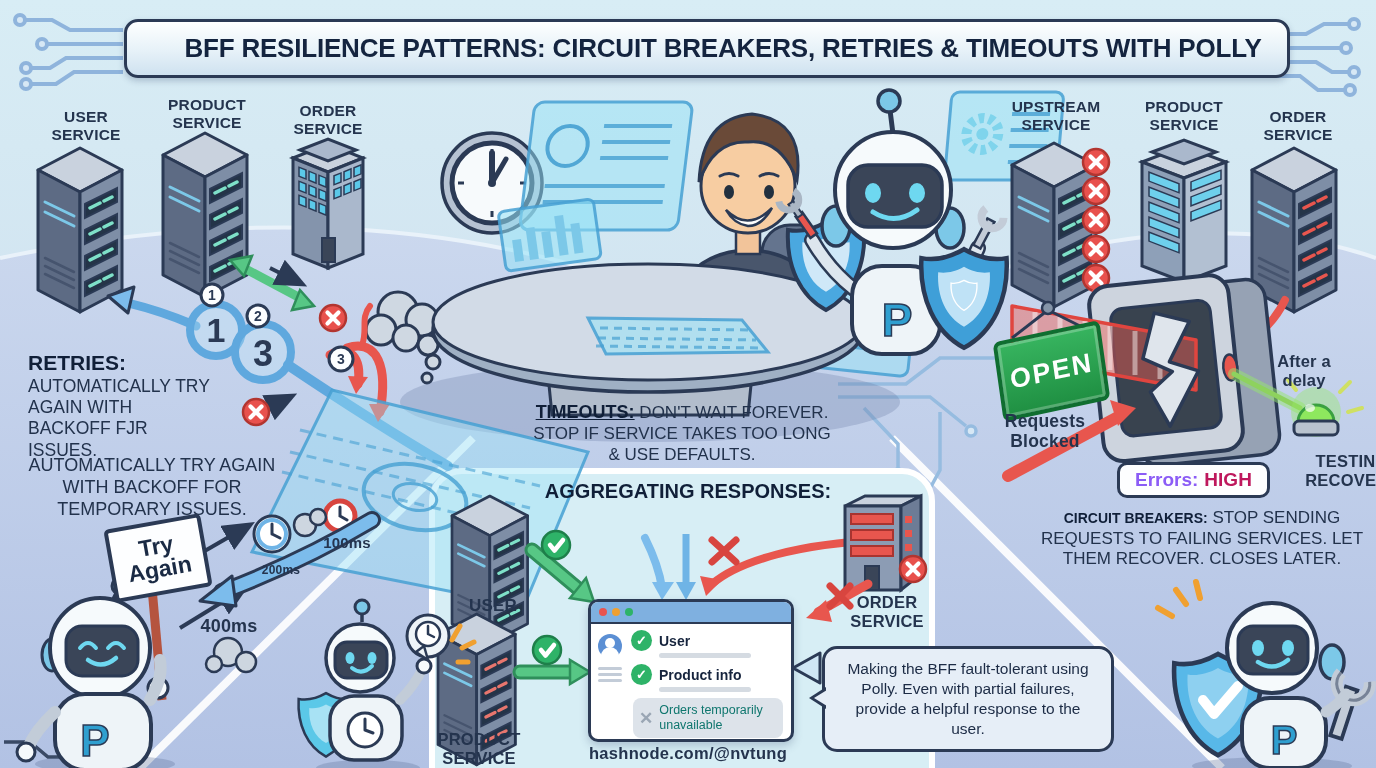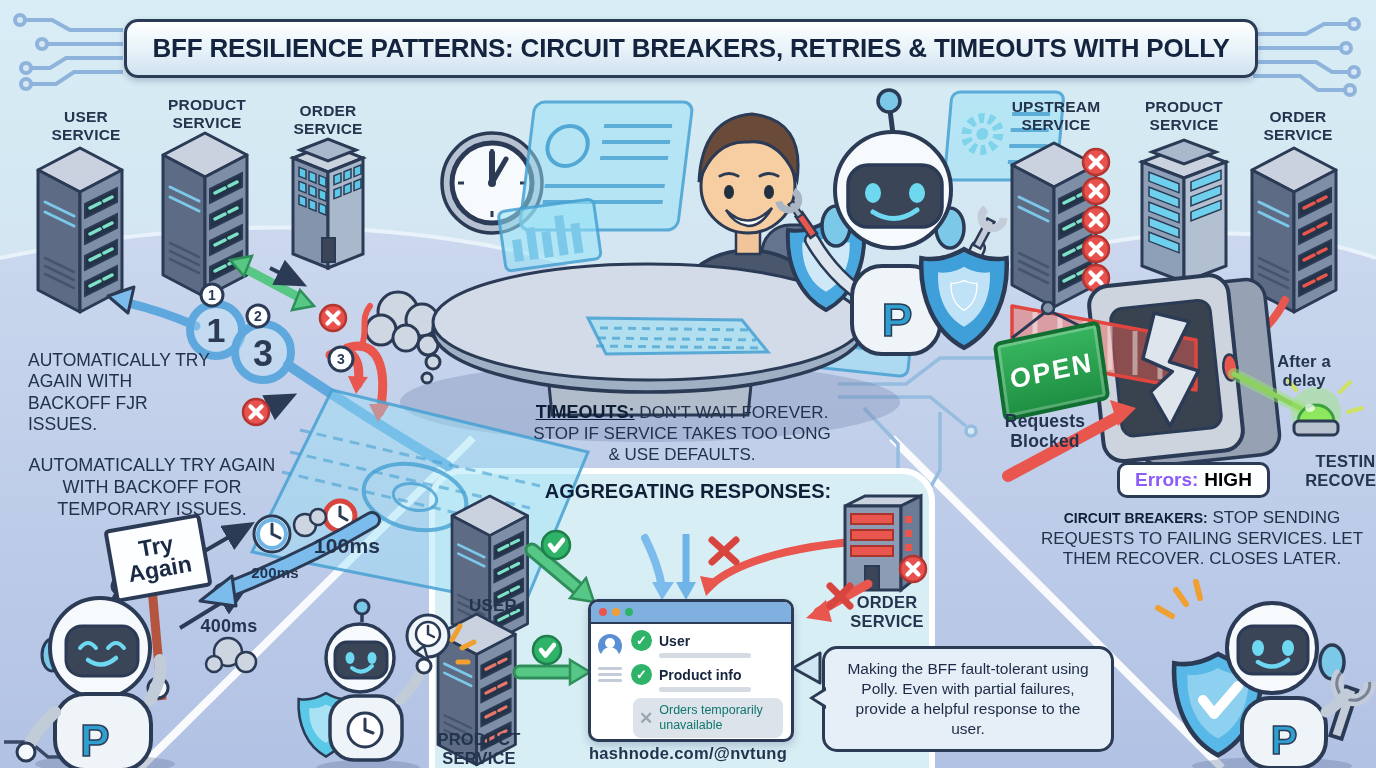--- a/index.html
+++ b/index.html
@@ -1,37 +1,37 @@
 <!DOCTYPE html>
 <html><head>
 <meta charset="utf-8">
 <style>
   html,body{margin:0;padding:0;}
   body{font-family:"Liberation Sans",sans-serif;}
   #stage{position:relative;width:1376px;height:768px;overflow:hidden;
     background:linear-gradient(180deg,#d8edf5 0%,#d2e5f1 38%,#bccbe8 100%);}
   #stage svg.art{position:absolute;left:0;top:0;z-index:1;}
-  .ov{position:absolute;z-index:2;}
+  .ov{position:absolute;z-index:2;padding-left:32px;}
   .lb{position:absolute;z-index:2;font-weight:700;color:#24344e;text-align:center;line-height:1.14;letter-spacing:.2px;}
   .banner{left:124px;top:19px;width:1128px;height:53px;display:flex;align-items:center;justify-content:center;
     background:linear-gradient(180deg,#feffff 0%,#e6f1f8 55%,#cfe2f0 100%);
     border:3px solid #2b3a55;border-radius:14px;box-shadow:0 3px 6px rgba(40,60,100,.25);}
   .banner span{font-size:26px;font-weight:800;color:#14243f;letter-spacing:-.2px;white-space:nowrap;}
   .para{position:absolute;z-index:2;color:#22324c;text-align:center;line-height:1.22;}
   .lead{font-weight:800;color:#101f38;}
   .sign{position:absolute;z-index:2;display:flex;flex-direction:column;align-items:center;justify-content:center;
     background:#fdfeff;border:4px solid #2b3a55;border-radius:5px;transform:rotate(-10deg);
     font-weight:800;color:#1a2a44;}
   .opensign{position:absolute;z-index:2;left:997px;top:331px;width:101px;height:72px;display:flex;align-items:center;justify-content:center;
     background:linear-gradient(180deg,#37b45f,#1f8f42);border:4px solid #0f6e30;border-radius:7px;
     transform:rotate(-12deg) skewX(-4deg);box-shadow:inset 0 0 0 3px rgba(255,255,255,.25);}
   .opensign span{color:#fff;font-weight:800;font-size:27px;letter-spacing:2px;}
   .errbadge{position:absolute;z-index:2;left:1117px;top:462px;padding:4px 15px;background:#fdfeff;border:3px solid #2b3a55;
     border-radius:10px;font-size:19px;font-weight:700;white-space:nowrap;}
-  .errbadge .ev{color:#000000;font-weight:800;margin-left:6px;}
+  .errbadge .ev{color:#be185d;font-weight:800;margin-left:6px;}
   .errbadge .el{color:#8b5cf6;}
   .bubble{position:absolute;z-index:2;left:822px;top:646px;width:258px;height:88px;background:#e6eef7;border:3px solid #2b3a55;
     border-radius:15px;display:flex;align-items:center;justify-content:center;padding:6px 14px;
     font-size:15.5px;color:#1c2b45;text-align:center;line-height:1.3;}
   .bubble:before{content:"";position:absolute;left:-16px;top:38px;width:0;height:0;
     border-top:11px solid transparent;border-bottom:11px solid transparent;border-right:17px solid #2b3a55;}
   .bubble:after{content:"";position:absolute;left:-11px;top:41px;width:0;height:0;
     border-top:8px solid transparent;border-bottom:8px solid transparent;border-right:13px solid #e6eef7;}
   .card{position:absolute;z-index:2;left:588px;top:599px;width:200px;height:137px;background:#fff;border:3px solid #2b3a55;
     border-radius:10px;overflow:hidden;box-shadow:0 4px 8px rgba(50,70,110,.25);}
@@ -517,31 +517,32 @@
 
 <div class="banner ov">
   <span>BFF RESILIENCE PATTERNS: CIRCUIT BREAKERS, RETRIES &amp; TIMEOUTS WITH POLLY</span>
 </div>
 
 <div class="lb" style="left:32px;top:108px;width:108px;font-size:15.5px;">USER SERVICE</div>
 <div class="lb" style="left:148px;top:96px;width:118px;font-size:15.5px;">PRODUCT SERVICE</div>
 <div class="lb" style="left:278px;top:102px;width:100px;font-size:15.5px;">ORDER SERVICE</div>
 
 <div class="para" style="left:28px;top:350px;width:188px;text-align:left;font-size:17.5px;">
+  <div class="lead" style="font-size:21px;">RETRIES:</div>
   <div>AUTOMATICALLY TRY AGAIN WITH BACKOFF FJR ISSUES.</div>
 </div>
 <div class="para" style="left:22px;top:455px;width:260px;font-size:18px;">AUTOMATICALLY TRY AGAIN WITH BACKOFF FOR TEMPORARY ISSUES.</div>
 
 <div class="sign" style="left:109px;top:521px;width:90px;height:66px;font-size:23px;line-height:1.02;">
   <span>Try</span>
   <span>Again</span>
 </div>
 
-<div class="lb" style="left:312px;top:534px;width:70px;font-size:21px;">100ms</div>
-<div class="lb" style="left:240px;top:564px;width:70px;font-size:15px;">200ms</div>
+<div class="lb" style="left:312px;top:534px;width:70px;font-size:15px;">100ms</div>
+<div class="lb" style="left:246px;top:564px;width:70px;font-size:12px;">200ms</div>
 <div class="lb" style="left:194px;top:616px;width:70px;font-size:18px;">400ms</div>
 
 <div class="para" style="left:528px;top:402px;width:308px;font-size:17px;">
   <span class="lead" style="font-size:18px;text-decoration:underline;">TIMEOUTS:</span>
   <span>DON'T WAIT FOREVER. STOP IF SERVICE TAKES TOO LONG &amp; USE DEFAULTS.</span>
 </div>
 
 <div class="para" style="left:498px;top:479px;width:380px;">
   <div class="lead" style="font-size:20px;">AGGREGATING RESPONSES:</div>
 </div>

